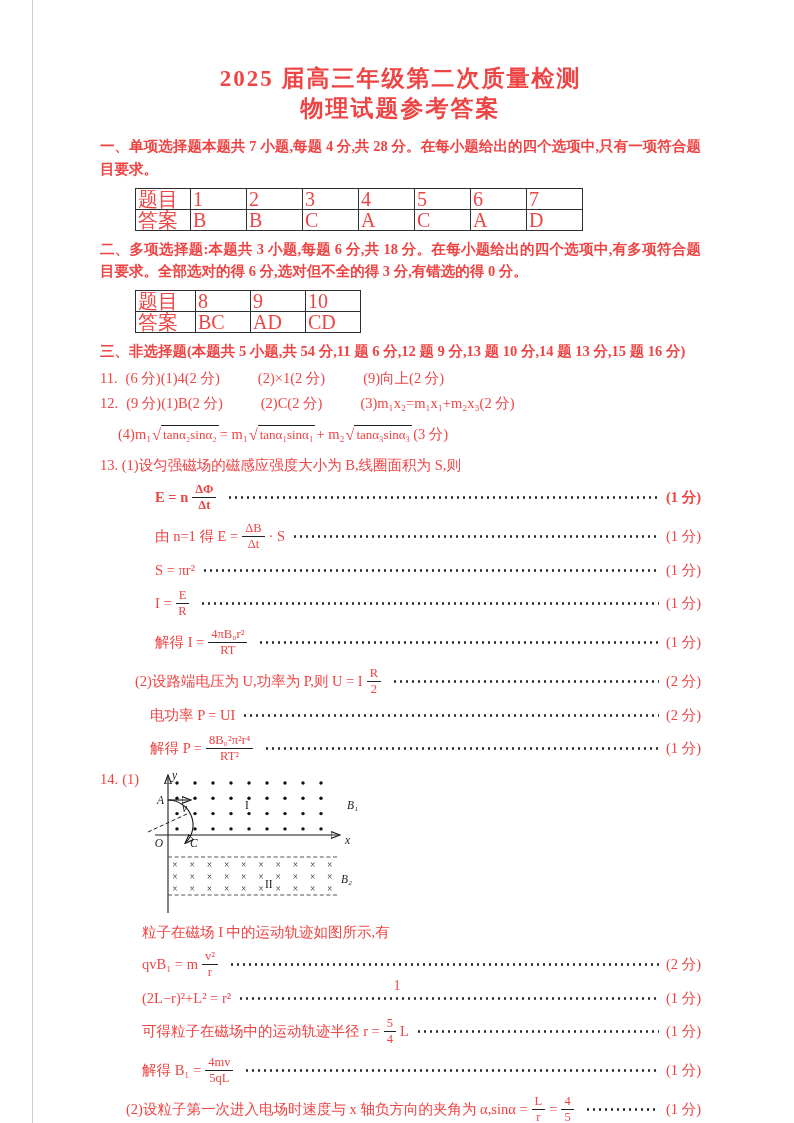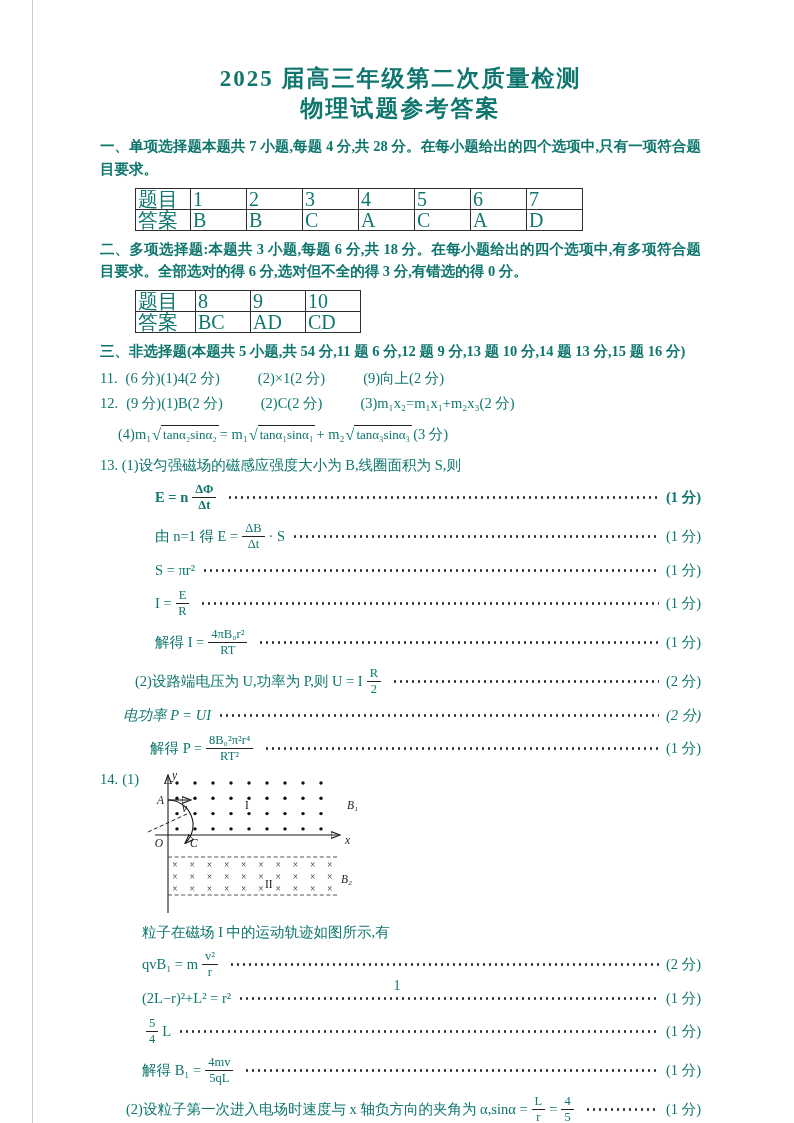--- a/index.html
+++ b/index.html
@@ -1,17 +1,17 @@
 <!DOCTYPE html>
 <html><head>
 <meta charset="utf-8">
 <style>
   html,body{margin:0;padding:0;background:#9a9a9a;}
   .page{position:relative;width:794px;height:1123px;margin:0 auto;background:#ffffff;
-        font-family:"Liberation Serif","DejaVu Serif",serif;color:#0f766e;overflow:hidden;}
+        font-family:"Liberation Serif","DejaVu Serif",serif;color:#ef4444;overflow:hidden;}
   .scan-line{position:absolute;left:32px;top:0;bottom:0;width:1px;background:#cccccc;}
   .content{position:absolute;left:100px;top:64px;width:601px;}
   .doc-title{text-align:center;font-weight:bold;font-size:23px;line-height:1.32;letter-spacing:2px;margin-bottom:10px;}
   .sec-head{font-weight:bold;font-size:14.5px;line-height:1.58;text-align:justify;margin-top:4px;}
   .ans-table{border-collapse:collapse;margin:7px 0 7px 35px;table-layout:fixed;}
   .ans-table td{border:1.4px solid #2e2e2e;text-align:left;font-size:20px;height:20px;padding:0 2px;line-height:1;}
   .t1 td{width:51px;}  .t1 td:first-child{width:50px;}
   .t2 td{width:50px;}  .t2 td:first-child{width:55px;}
   .q-line{font-size:14.5px;margin:6px 0;white-space:nowrap;}
   .q-num{margin-right:8px;}
@@ -190,21 +190,21 @@
           <span class="formula">
             <span>(2)设路端电压为 U,功率为 P,则 U = I</span>
             <span class="frac">
               <span class="fn">R</span>
               <span>2</span>
             </span>
           </span>
           <span class="leader"></span>
           <span class="score">(2 分)</span>
         </div>
-        <div class="ans-line" style="margin-left: 23px; font-style: italic;">
+        <div class="ans-line" style="margin-left: 50px;">
           <span class="formula">
             <span>电功率 P = UI</span>
           </span>
           <span class="leader"></span>
           <span class="score">(2 分)</span>
         </div>
         <div class="ans-line" style="margin-left: 50px;">
           <span class="formula">
             <span>解得 P =</span>
             <span class="frac">
@@ -338,20 +338,21 @@
         </div>
         <div class="ans-line" style="margin-left: 42px;">
           <span class="formula">
             <span>(2L−r)²+L² = r²</span>
           </span>
           <span class="leader"></span>
           <span class="score">(1 分)</span>
         </div>
         <div class="ans-line" style="margin-left: 42px;">
           <span class="formula">
+            <span>可得粒子在磁场中的运动轨迹半径 r =</span>
             <span class="frac">
               <span class="fn">5</span>
               <span>4</span>
             </span>
             <span>L</span>
           </span>
           <span class="leader"></span>
           <span class="score">(1 分)</span>
         </div>
         <div class="ans-line" style="margin-left: 42px;">

